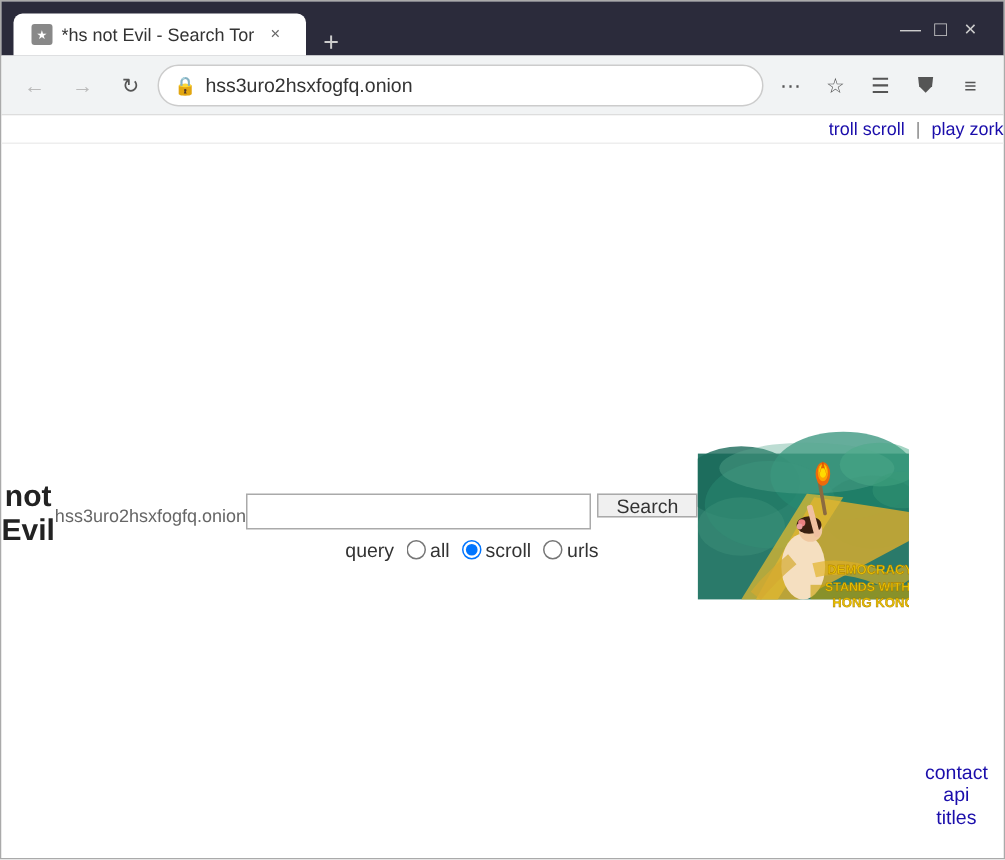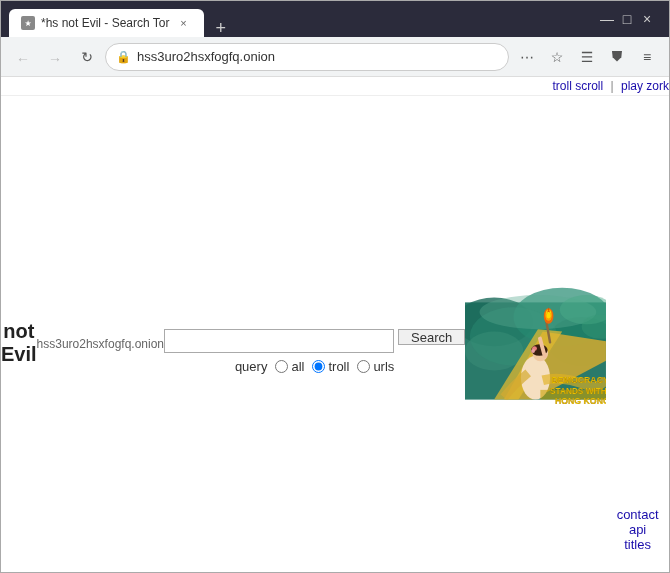--- a/index.html
+++ b/index.html
@@ -337,21 +337,21 @@
         <button class="search-btn">Search</button>
       </div>
       <div class="filter-row">
         <span>query</span>
         <label>
           <input type="radio" name="filter" style="">
           <span>all</span>
         </label>
         <label>
           <input type="radio" name="filter" checked="" style="">
-          <span>troll</span>
+          <span>scroll</span>
         </label>
         <label>
           <input type="radio" name="filter" style="">
           <span>urls</span>
         </label>
       </div>
     </div>
 
     <div class="hero-image">
       <svg viewBox="0 0 290 200" xmlns="http://www.w3.org/2000/svg">

